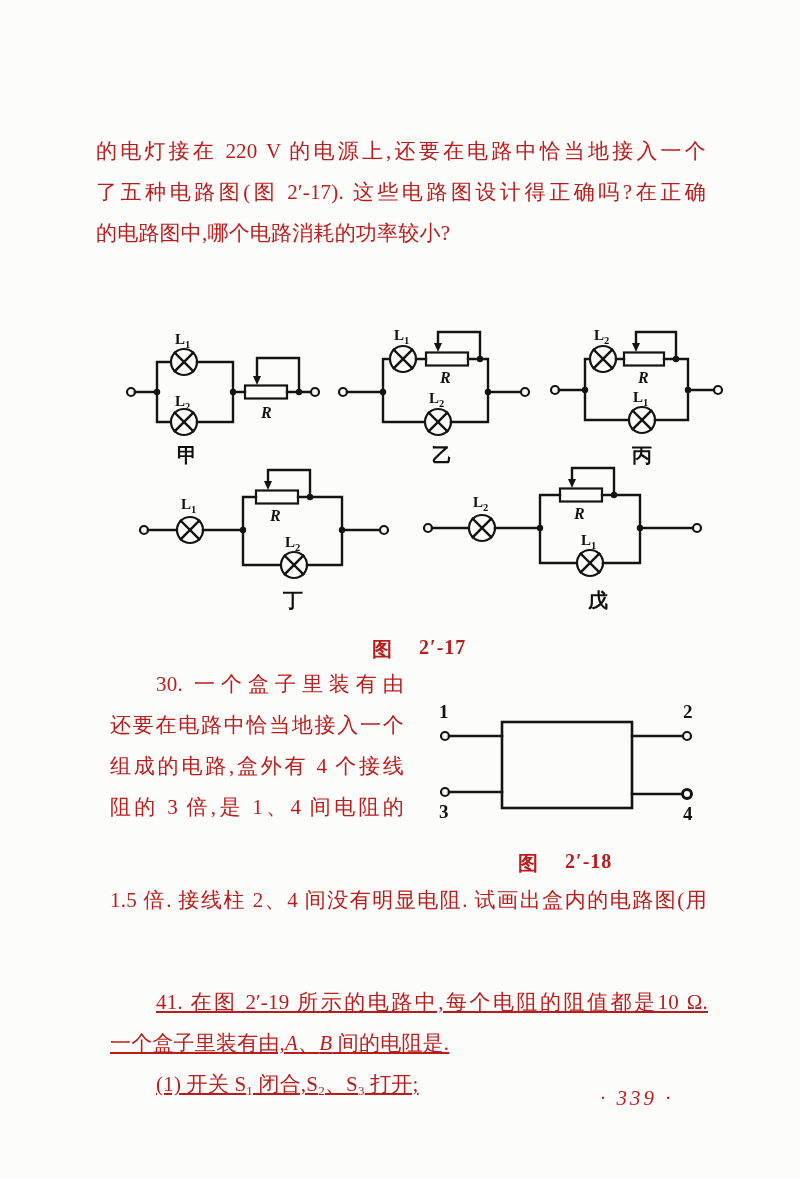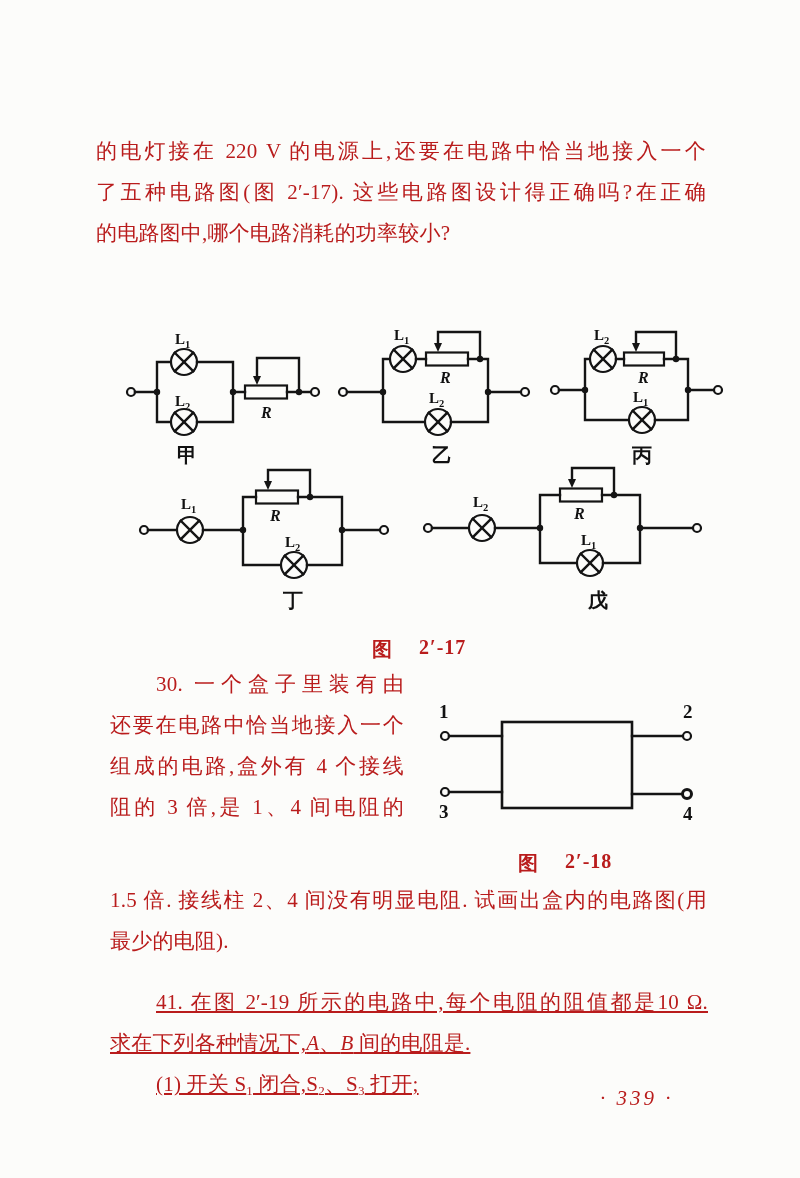--- a/index.html
+++ b/index.html
@@ -203,24 +203,23 @@
     <text class="numlbl" x="250" y="124">4</text>
   </svg>
 
   <div class="figcap cap18">
     <span>图</span>
     <span>2′-18</span>
   </div>
 
   <div class="p40full">
     <div class="tline j">1.5 倍. 接线柱 2、4 间没有明显电阻. 试画出盒内的电路图(用</div>
-    <div class="tline">最少的电阻).</div>
   </div>
 
   <div class="p41">
     <div class="tline j ind">41. 在图 2′-19 所示的电路中,每个电阻的阻值都是10 Ω.</div>
-    <div class="tline"><span>求在下列各种情况下,</span><span class="it">A</span><span>、</span><span class="it">B</span><span> 间的电阻是.</span></div>
+    <div class="tline"><span>一个盒子里装有由,</span><span class="it">A</span><span>、</span><span class="it">B</span><span> 间的电阻是.</span></div>
     <div class="tline ind"><span>(1) 开关 S</span><sub>1</sub><span> 闭合,S</span><sub>2</sub><span>、S</span><sub>3</sub><span> 打开;</span></div>
   </div>
 
   <div class="pageno">· 339 ·</div>
 
 </div>
 
 </body></html>

